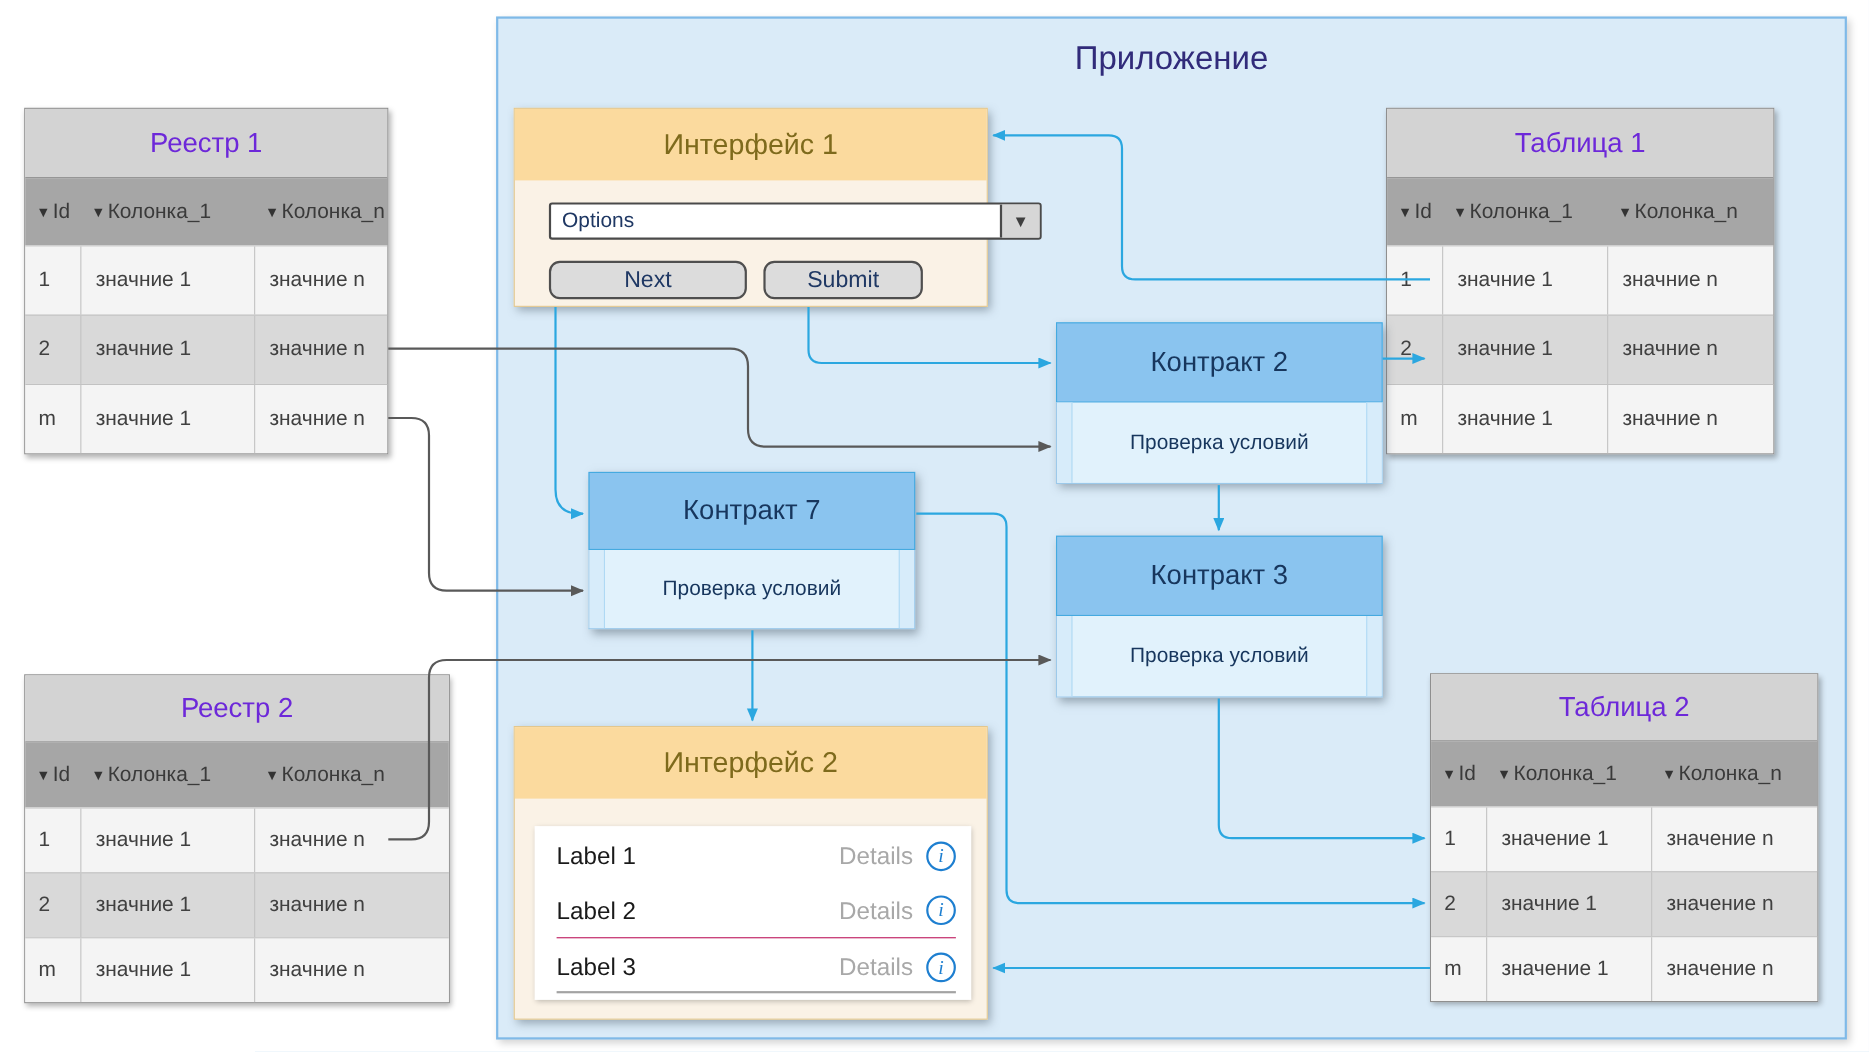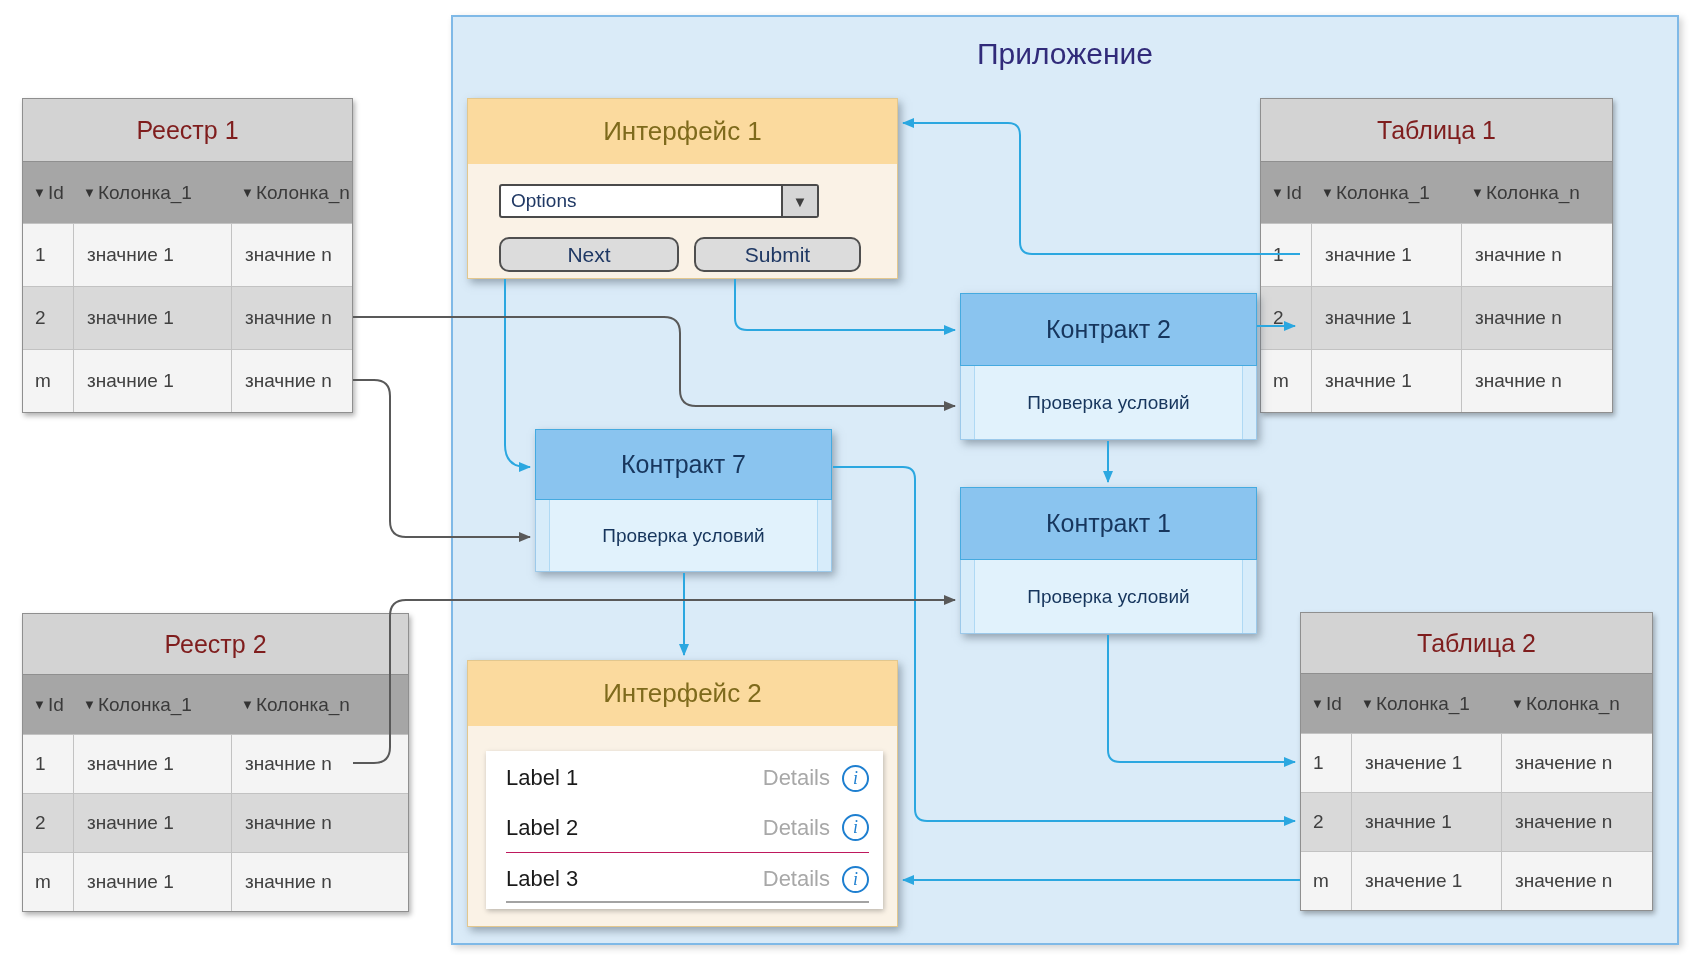--- a/index.html
+++ b/index.html
@@ -9,21 +9,21 @@
 
   
   .app-container { background: #DAEBF8; border: 2px solid #7FB9E7; box-shadow: 3px 3px 7px rgba(0,0,0,.18); }
   .app-title { position: absolute; top: 20px; left: 0; right: 0; text-align: center;
                font-size: 30px; color: #312B7A; }
 
   
   .dtable { position: absolute; border: 1px solid #8F8F8F; background: #F4F4F4;
             box-shadow: 2px 3px 5px rgba(0,0,0,.3); }
   .tbl-title { background: #D3D3D3; border-bottom: 1px solid #8F8F8F; display: flex;
-               align-items: center; justify-content: center; font-size: 25px; color: #7f1d1d; }
+               align-items: center; justify-content: center; font-size: 25px; color: #6d28d9; }
   .tbl-header { background: #A6A6A6; display: flex; }
   .th { display: flex; align-items: center; font-size: 19px; color: #3A3A3A; padding-left: 10px; }
   .sort { font-size: 13px; margin-right: 2px; color: #333; }
   .tr { display: flex; border-top: 1px solid #C2C2C2; }
   .r-light { background: #F4F4F4; } .r-dark { background: #D9D9D9; }
   .td { display: flex; align-items: center; font-size: 19px; color: #404040;
         border-left: 1px solid #C2C2C2; padding-left: 13px; }
   .td.c0 { border-left: none; padding-left: 12px; }
   .t-left .c0 { width: 50px; } .t-left .c1 { width: 158px; } .t-left .c2 { flex: 1; }
   .t-right .c0 { width: 50px; } .t-right .c1 { width: 150px; } .t-right .c2 { flex: 1; }
@@ -210,28 +210,28 @@
     <div class="tr r-light">
       <div class="td c0">m</div>
       <div class="td c1">значение 1</div>
       <div class="td c2">значение n</div>
     </div>
   </div>
 
   <div class="iface" style="left:467px; top:98px; width:431px; height:181px;">
     <div class="iface-head">Интерфейс 1</div>
     <div class="iface-body" style="height:114px;">
-      <div class="select" style="left:31px; top:20px; width:320px; height:34px;">
+      <div class="select" style="left:31px; top:20px; width:448px; height:34px;">
         <span class="select-text">Options</span>
         <span class="select-btn">
           <span class="dd-glyph">▼</span>
         </span>
       </div>
       <div class="btn" style="left:31px; top:73px; width:180px;">Next</div>
-      <div class="btn" style="left:226px; top:73px; width:167px;">Submit</div>
+      <div class="btn" style="left:226px; top:73px; width:145px;">Submit</div>
     </div>
   </div>
 
   <div class="contract" style="left:535px; top:429px; width:297px;">
     <div class="contract-head" style="height:71px;">Контракт 7</div>
     <div class="contract-body" style="height:72px;">
       <div class="strip strip-l"></div>
       <div class="contract-text">Проверка условий</div>
       <div class="strip strip-r"></div>
     </div>
@@ -240,21 +240,21 @@
   <div class="contract" style="left:960px; top:293px; width:297px;">
     <div class="contract-head" style="height:73px;">Контракт 2</div>
     <div class="contract-body" style="height:74px;">
       <div class="strip strip-l"></div>
       <div class="contract-text">Проверка условий</div>
       <div class="strip strip-r"></div>
     </div>
   </div>
 
   <div class="contract" style="left:960px; top:487px; width:297px;">
-    <div class="contract-head" style="height:73px;">Контракт 1</div>
+    <div class="contract-head" style="height:73px;">Контракт 3</div>
     <div class="contract-body" style="height:74px;">
       <div class="strip strip-l"></div>
       <div class="contract-text">Проверка условий</div>
       <div class="strip strip-r"></div>
     </div>
   </div>
 
   <div class="iface" style="left:467px; top:660px; width:431px; height:267px;">
     <div class="iface-head">Интерфейс 2</div>
     <div class="iface-body" style="height:160px;">

